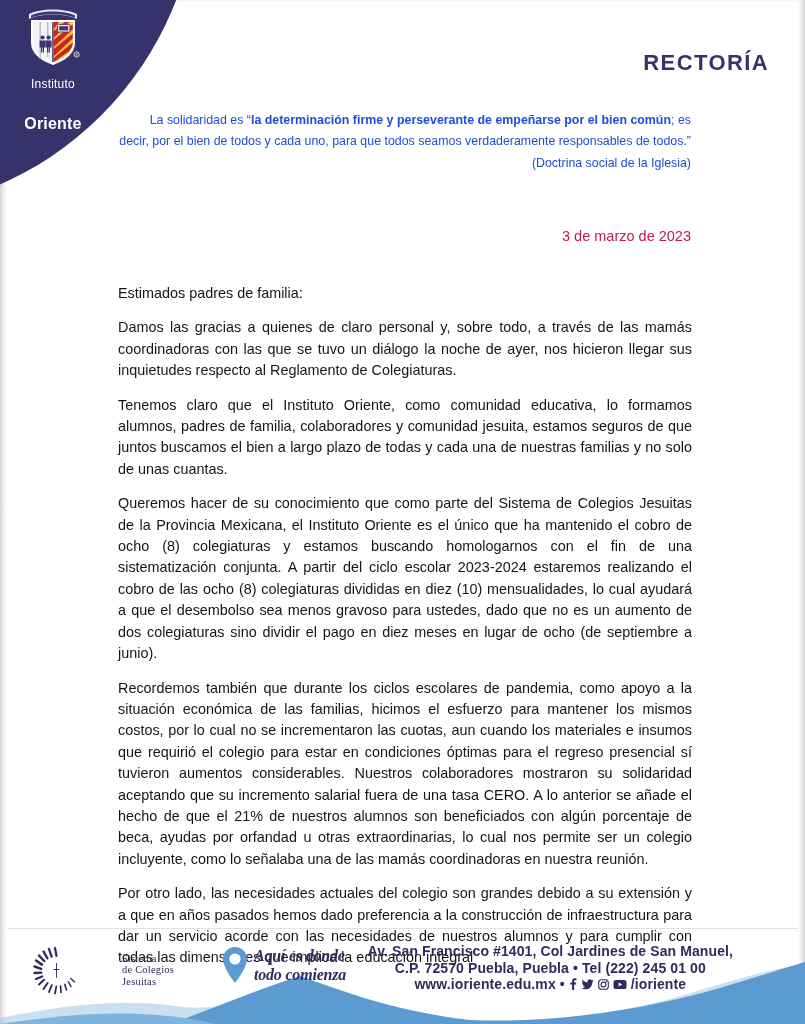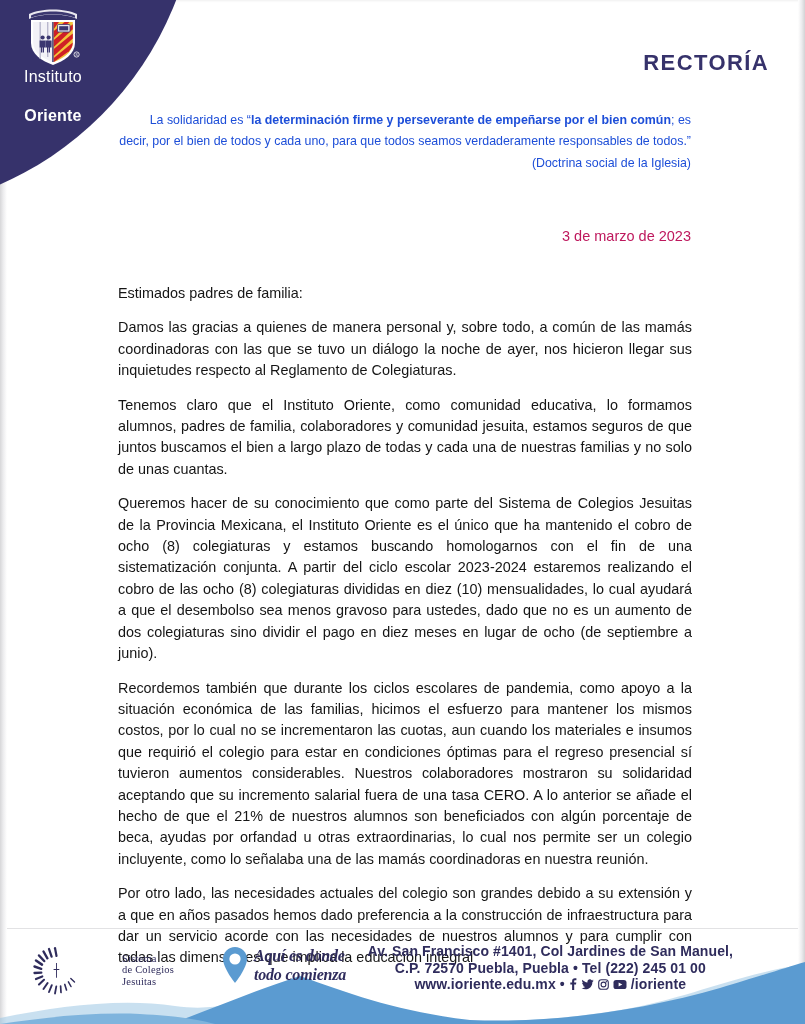--- a/index.html
+++ b/index.html
@@ -54,24 +54,24 @@
     text-align: center;
   }
   .shield-wrap {
     position: relative;
     width: 60px;
     height: 62px;
     margin: 0 auto;
   }
   .logo-name1 {
     color: #ffffff;
-    font-size: 16px;
+    font-size: 12px;
     letter-spacing: 0.2px;
     line-height: 13px;
-    margin-top: 1px;
+    margin-top: 9px;
   }
   .logo-name2 {
     color: #ffffff;
     font-size: 16px;
     font-weight: bold;
     letter-spacing: 0.2px;
     line-height: 17px;
     margin-top: 24px;
   }
   .rectoria {
@@ -267,21 +267,21 @@
 
   <div class="quote">
     <span>La solidaridad es “</span><span class="q-strong">la determinación firme y perseverante de empeñarse por el bien común</span><span>; es decir, por el bien de todos y cada uno, para que todos seamos verdaderamente responsables de todos.”</span>
     <div class="quote-src">(Doctrina social de la Iglesia)</div>
   </div>
 
   <div class="date">3 de marzo de 2023</div>
 
   <div class="body-text">
     <p class="salutation">Estimados padres de familia:</p>
-    <p>Damos las gracias a quienes de manera personal y, sobre todo, a común de las mamás coordinadoras con las que se tuvo un diálogo la noche de ayer, nos hicieron llegar sus inquietudes respecto al Reglamento de Colegiaturas.</p>
+    <p>Damos las gracias a quienes de claro personal y, sobre todo, a través de las mamás coordinadoras con las que se tuvo un diálogo la noche de ayer, nos hicieron llegar sus inquietudes respecto al Reglamento de Colegiaturas.</p>
     <p>Tenemos claro que el Instituto Oriente, como comunidad educativa, lo formamos alumnos, padres de familia, colaboradores y comunidad jesuita, estamos seguros de que juntos buscamos el bien a largo plazo de todas y cada una de nuestras familias y no solo de unas cuantas.</p>
     <p>Queremos hacer de su conocimiento que como parte del Sistema de Colegios Jesuitas de la Provincia Mexicana, el Instituto Oriente es el único que ha mantenido el cobro de ocho (8) colegiaturas y estamos buscando homologarnos con el fin de una sistematización conjunta. A partir del ciclo escolar 2023-2024 estaremos realizando el cobro de las ocho (8) colegiaturas divididas en diez (10) mensualidades, lo cual ayudará a que el desembolso sea menos gravoso para ustedes, dado que no es un aumento de dos colegiaturas sino dividir el pago en diez meses en lugar de ocho (de septiembre a junio).</p>
     <p>Recordemos también que durante los ciclos escolares de pandemia, como apoyo a la situación económica de las familias, hicimos el esfuerzo para mantener los mismos costos, por lo cual no se incrementaron las cuotas, aun cuando los materiales e insumos que requirió el colegio para estar en condiciones óptimas para el regreso presencial sí tuvieron aumentos considerables. Nuestros colaboradores mostraron su solidaridad aceptando que su incremento salarial fuera de una tasa CERO. A lo anterior se añade el hecho de que el 21% de nuestros alumnos son beneficiados con algún porcentaje de beca, ayudas por orfandad u otras extraordinarias, lo cual nos permite ser un colegio incluyente, como lo señalaba una de las mamás coordinadoras en nuestra reunión.</p>
     <p>Por otro lado, las necesidades actuales del colegio son grandes debido a su extensión y a que en años pasados hemos dado preferencia a la construcción de infraestructura para dar un servicio acorde con las necesidades de nuestros alumnos y para cumplir con todas las dimensiones que implica la educación integral</p>
   </div>
 
   <div class="footer">
     <div class="footer-rule"></div>
 
     <svg class="footer-wave" viewBox="0 0 805 62" preserveAspectRatio="none" xmlns="http://www.w3.org/2000/svg">

